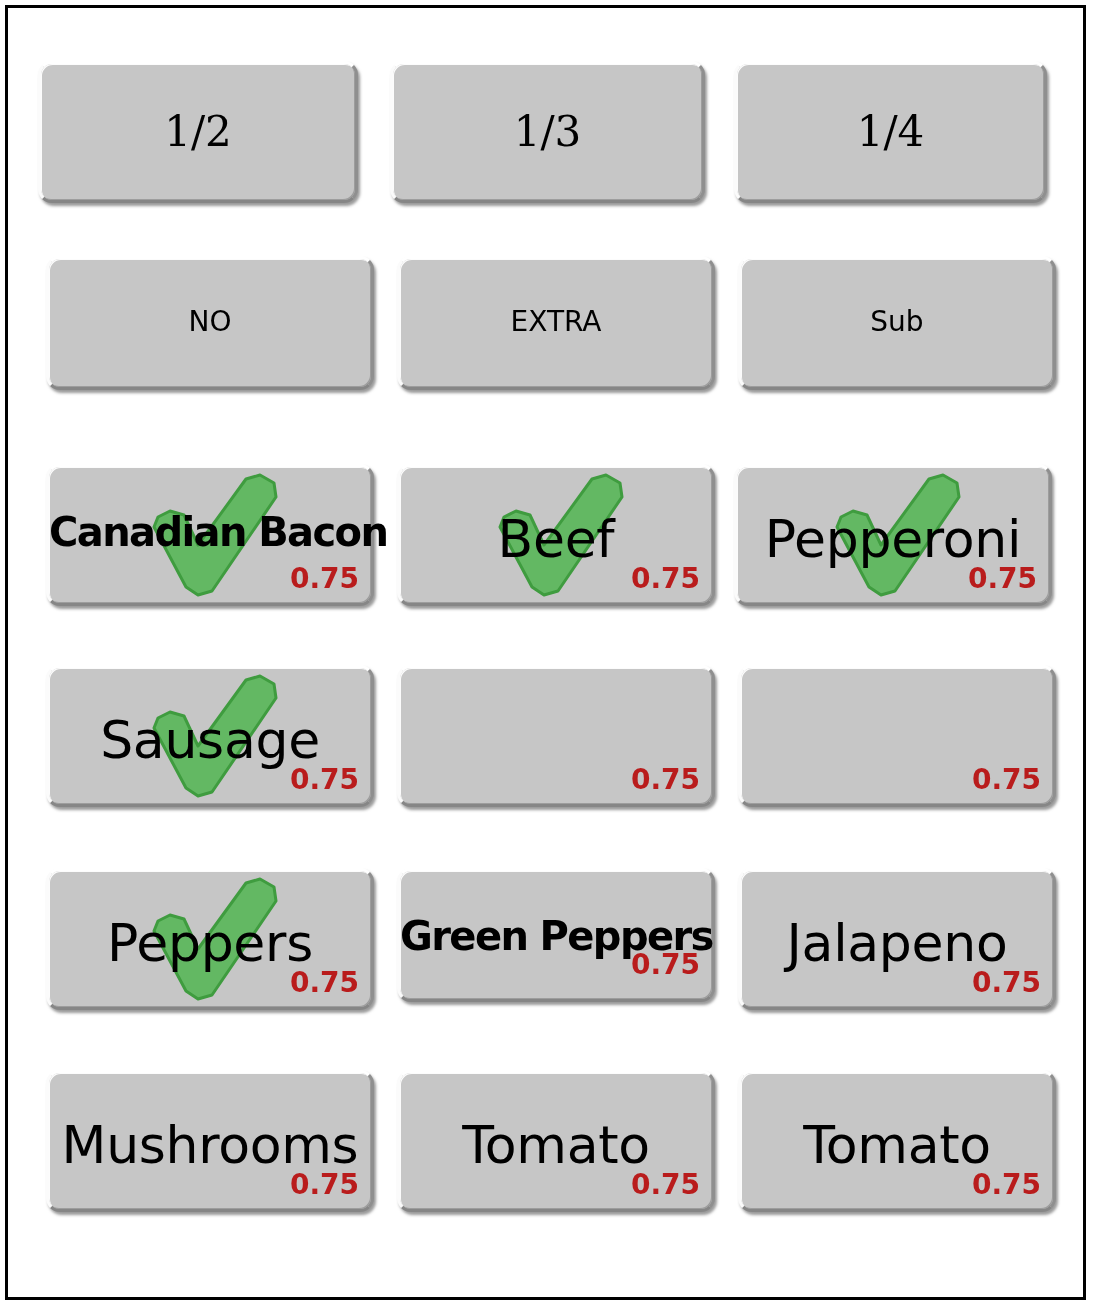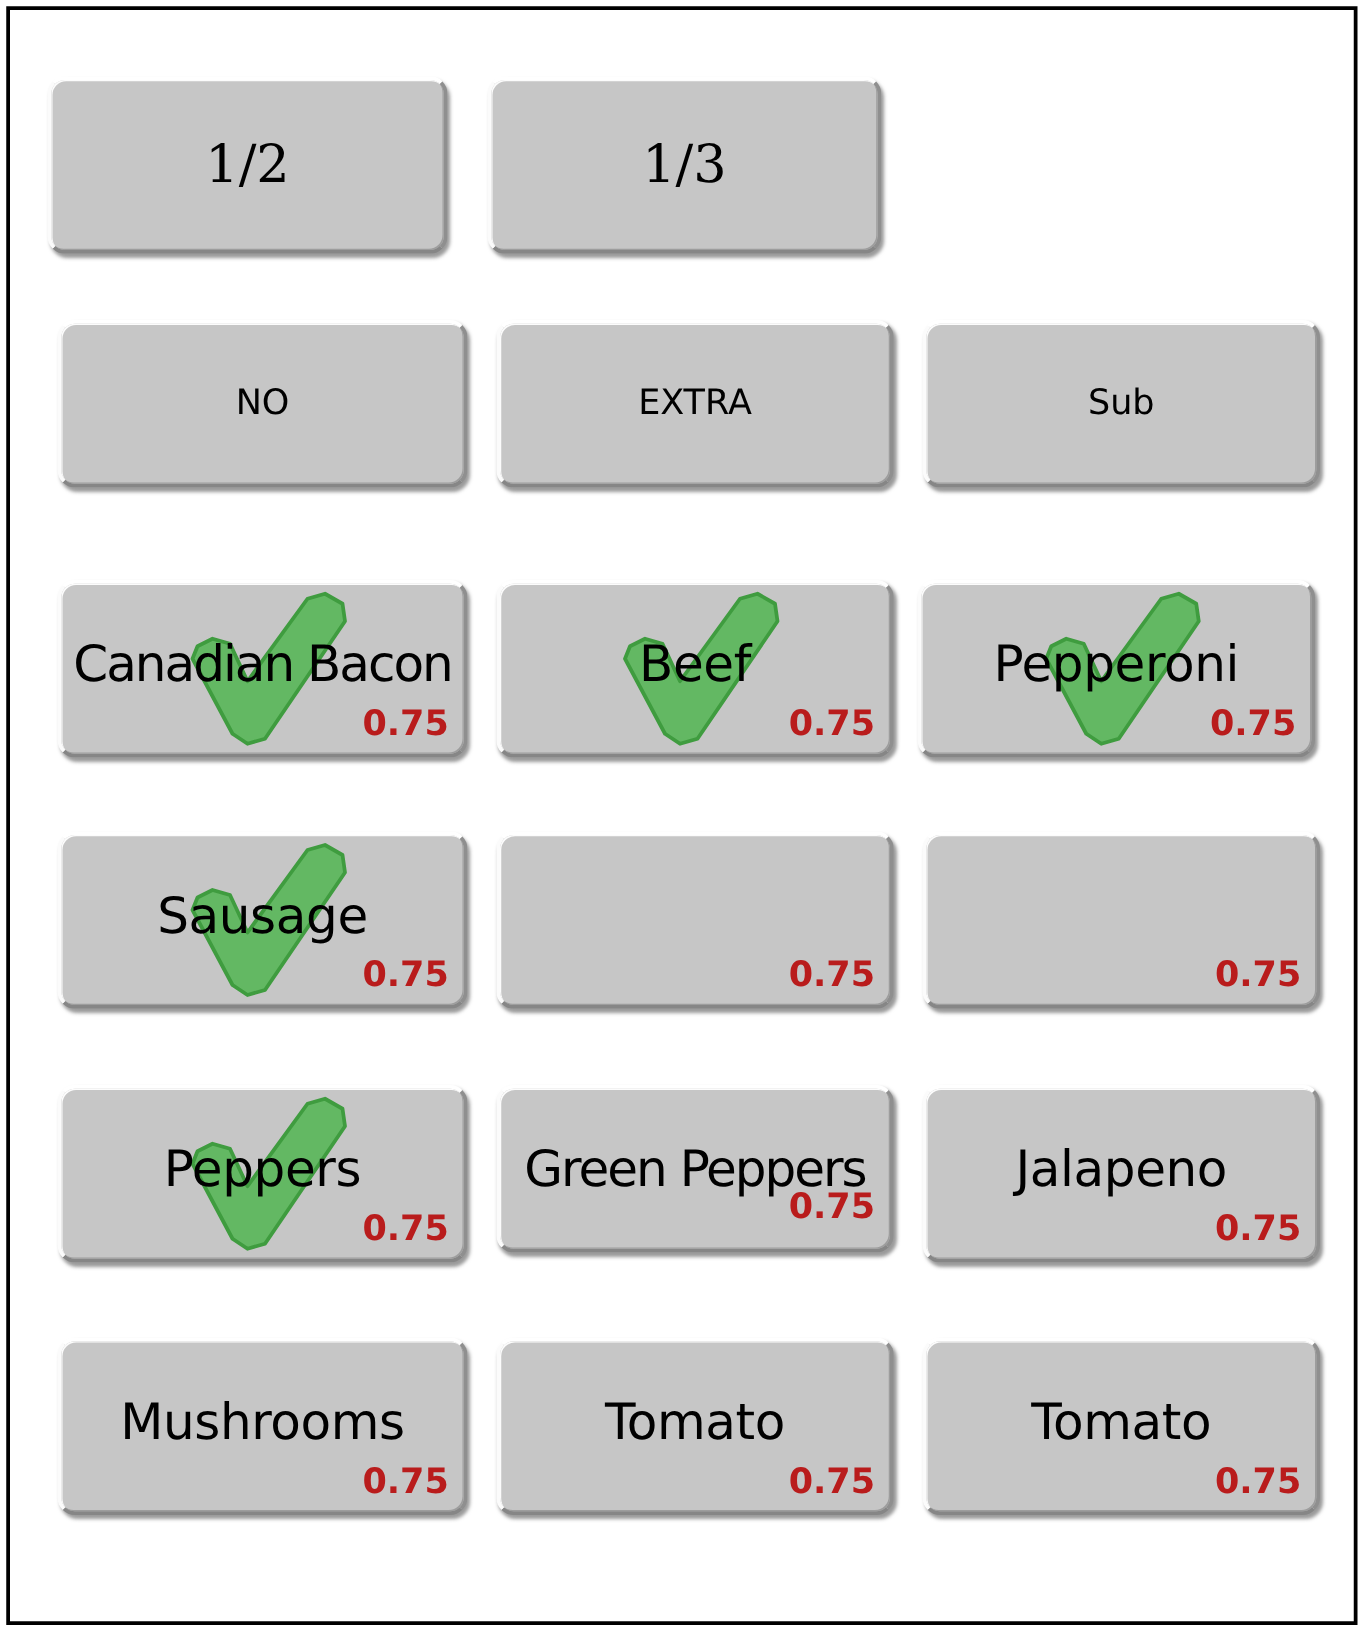--- a/index.html
+++ b/index.html
@@ -80,26 +80,27 @@
   
   .btn.mod .btn-label {
     top: 50%;
     transform: translateY(-54%);
     font-size: 28px;
   }
 
   
   .btn.topping .btn-label {
     top: 42px;
-    font-size: 40px;
+    font-size: 52px;
     letter-spacing: -0.3px;
   }
   .btn.topping.tight .btn-label {
     font-size: 40px;
     letter-spacing: -1.6px;
+    font-weight: bold;
   }
 
   .price {
     position: absolute;
     right: 12px;
     bottom: 8px;
     font-size: 28px;
     font-weight: bold;
     color: #b91c1c;
     font-family: "DejaVu Sans", sans-serif;
@@ -127,20 +128,23 @@
 <div id="screen">
   <div id="frame">
     <div id="keypad">
 
       <div class="btn size" style="left:30px;  top:53px;  width:320px; height:142px;">
         <span class="btn-label">1/2</span>
       </div>
       <div class="btn size" style="left:382px; top:53px;  width:315px; height:142px;">
         <span class="btn-label">1/3</span>
       </div>
+      <div class="btn size" style="left:726px; top:53px;  width:313px; height:142px;">
+        <span class="btn-label">1/4</span>
+      </div>
 
       <div class="btn mod" style="left:38px;  top:248px; width:328px; height:134px;">
         <span class="btn-label">NO</span>
       </div>
       <div class="btn mod" style="left:389px; top:248px; width:318px; height:134px;">
         <span class="btn-label">EXTRA</span>
       </div>
       <div class="btn mod" style="left:730px; top:248px; width:318px; height:134px;">
         <span class="btn-label">Sub</span>
       </div>

